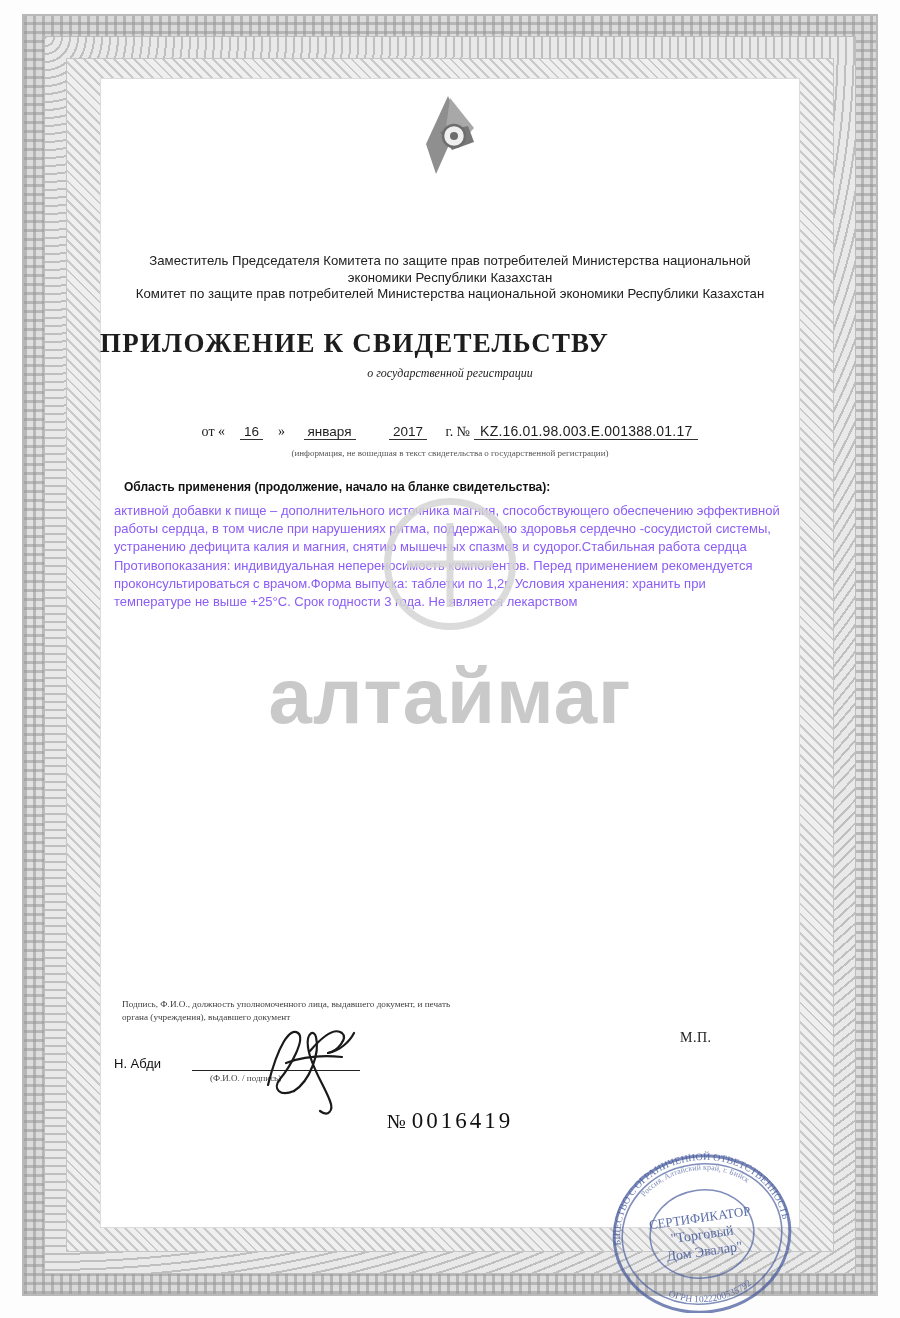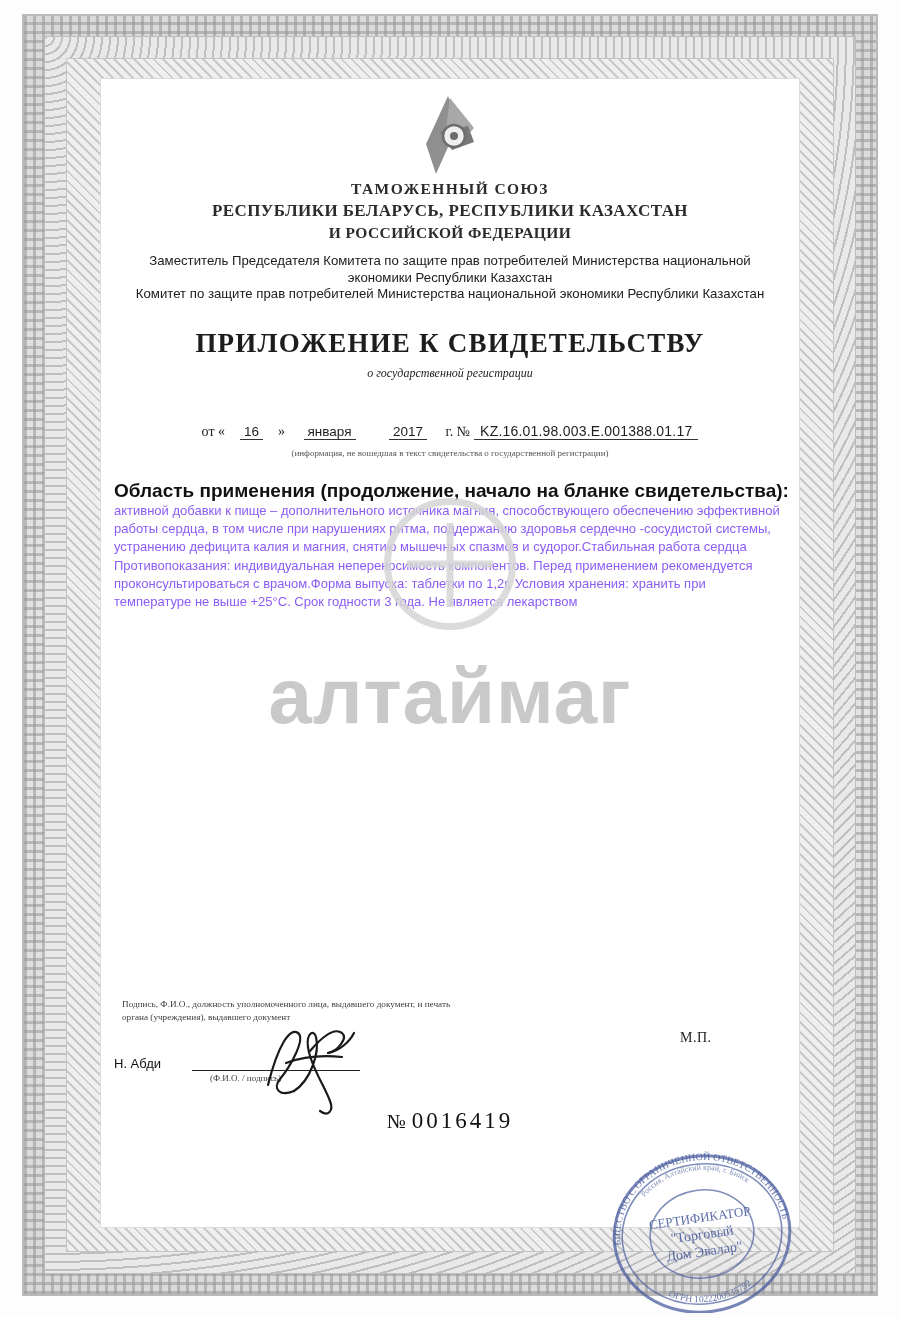--- a/index.html
+++ b/index.html
@@ -84,21 +84,21 @@
   }
   .org-caption{
     position:absolute;left:0;right:0;top:228px;
     text-align:center;
     font-family:"Liberation Serif", serif;
     font-size:8.6px;color:#4a4a4a;letter-spacing:.2px;
   }
 
   .doc-title{
     position:absolute;left:0;right:0;top:250px;
-    text-align:center;
+    text-align:left;
     font-family:"Liberation Serif", serif;
     font-size:27px;font-weight:700;letter-spacing:1.2px;color:#1d1d1d;
   }
   .doc-sub{
     position:absolute;left:0;right:0;top:288px;
     text-align:center;
     font-family:"Liberation Serif", serif;
     font-style:italic;font-size:12px;color:#1d1d1d;
   }
 
@@ -122,22 +122,22 @@
   }
   .date-note{
     position:absolute;left:0;right:0;top:370px;
     text-align:center;
     font-family:"Liberation Serif", serif;
     font-size:9px;color:#555;
   }
 
   
   .scope-title{
-    position:absolute;left:14px;top:402px;
-    font-size:19px;font-weight:700;color:#111;
+    position:absolute;left:24px;top:402px;
+    font-size:12px;font-weight:700;color:#111;
   }
   .scope-text{
     position:absolute;left:14px;right:18px;top:424px;
     font-size:13px;color:#8b5cf6;line-height:18.2px;text-align:left;
   }
 
   
   .wm{
     position:absolute;left:0;right:0;top:575px;text-align:center;
     pointer-events:none;
@@ -219,25 +219,20 @@
     <div class="emblem">
       <svg viewBox="0 0 120 90" width="120" height="90" aria-hidden="true">
         <path d="M58 4 L70 30 L62 46 L46 82 L36 52 Z" fill="#8f8f8f"></path>
         <path d="M60 6 L84 36 L70 52 L56 36 Z" fill="#a8a8a8"></path>
         <path d="M50 40 L78 34 L84 50 L62 58 Z" fill="#777"></path>
         <circle cx="64" cy="44" r="11" fill="#efefef" stroke="#6d6d6d" stroke-width="2.5"></circle>
         <circle cx="64" cy="44" r="4" fill="#6d6d6d"></circle>
       </svg>
     </div>
 
-    <div class="cu-title">
-      <div class="l1">ТАМОЖЕННЫЙ СОЮЗ</div>
-      <div class="l2">РЕСПУБЛИКИ БЕЛАРУСЬ, РЕСПУБЛИКИ КАЗАХСТАН</div>
-      <div class="l3">И РОССИЙСКОЙ ФЕДЕРАЦИИ</div>
-    </div>
 
     <div class="org-block">
       <div>Заместитель Председателя Комитета по защите прав потребителей Министерства национальной экономики Республики Казахстан</div>
       <div>Комитет по защите прав потребителей Министерства национальной экономики Республики Казахстан</div>
     </div>
 
     <div class="doc-title">ПРИЛОЖЕНИЕ К СВИДЕТЕЛЬСТВУ</div>
     <div class="doc-sub">о государственной регистрации</div>
 
     <div class="date-row">

